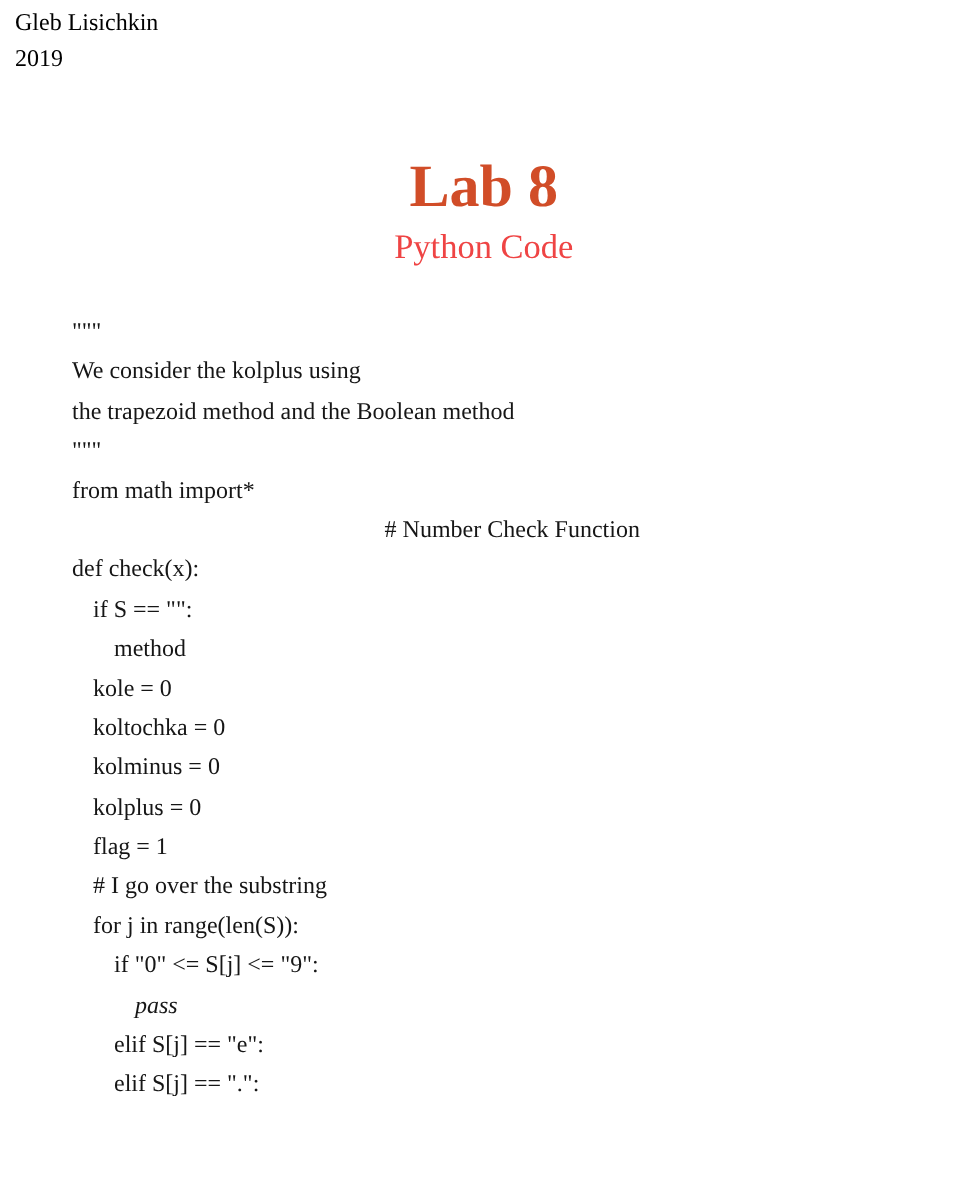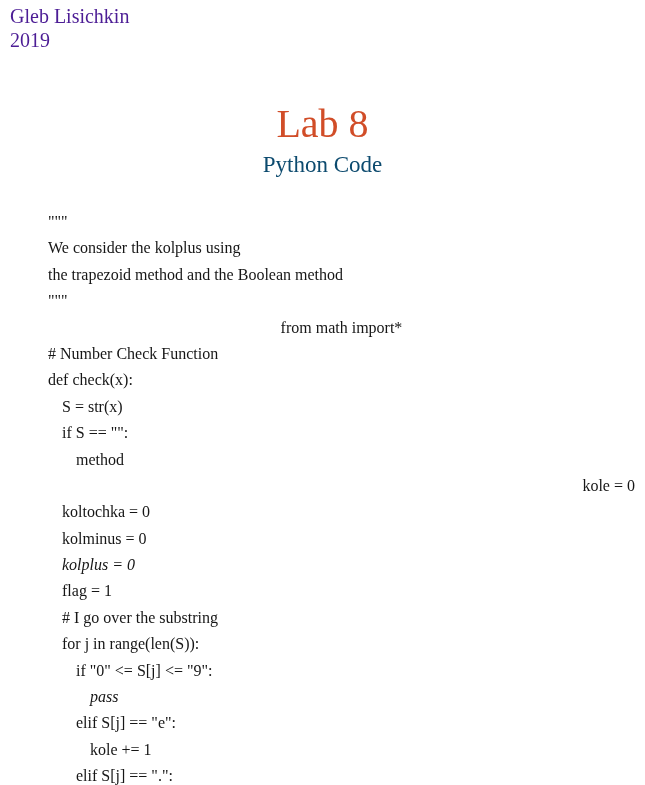--- a/index.html
+++ b/index.html
@@ -13,35 +13,35 @@
     height: 785px;
     background: #ffffff;
     overflow: hidden;
     font-family: "Liberation Serif", "DejaVu Serif", serif;
     color: #1b1b1b;
   }
   .doc-header {
     position: absolute;
     left: 10px;
     top: 4px;
-    font-size: 20px;
+    font-size: 16px;
     line-height: 24px;
-    color: #4c1d95;
+    color: #000000;
   }
   .title-block {
     position: absolute;
     left: 0;
     top: 100px;
     width: 100%;
     text-align: center;
   }
   .doc-title {
     font-size: 40px;
     line-height: 48px;
-    font-weight: 400;
+    font-weight: 700;
     margin: 0;
   }
   .doc-subtitle {
     font-size: 23px;
     line-height: 30px;
     font-weight: 400;
     margin: 2px 0 0 0;
   }
   .code-block {
     position: absolute;
@@ -62,41 +62,39 @@
 
 <div class="page">
 
   <div class="doc-header">
     <div>Gleb Lisichkin</div>
     <div>2019</div>
   </div>
 
   <div class="title-block">
     <h1 class="doc-title" style="color: rgb(209, 77, 40);">Lab 8</h1>
-    <h2 class="doc-subtitle" style="color: #0c4a6e;">Python Code</h2>
+    <h2 class="doc-subtitle" style="color: #ef4444;">Python Code</h2>
   </div>
 
   <div class="code-block">
       <div class="code-line" style="padding-left: 0px;">"""</div>
       <div class="code-line" style="padding-left: 0px;">We consider the kolplus using</div>
       <div class="code-line" style="padding-left: 0px;">the trapezoid method and the Boolean method</div>
       <div class="code-line" style="padding-left: 0px;">"""</div>
-      <div class="code-line" style="padding-left: 0px; text-align: center;">from math import*</div>
-      <div class="code-line" style="padding-left: 0px;"># Number Check Function</div>
+      <div class="code-line" style="padding-left: 0px;">from math import*</div>
+      <div class="code-line" style="padding-left: 0px; text-align: center;"># Number Check Function</div>
       <div class="code-line" style="padding-left: 0px;">def check(x):</div>
-      <div class="code-line" style="padding-left: 14px;">S = str(x)</div>
       <div class="code-line" style="padding-left: 14px;">if S == "":</div>
       <div class="code-line" style="padding-left: 28px;">method</div>
-      <div class="code-line" style="padding-left: 14px; text-align: right;">kole = 0</div>
+      <div class="code-line" style="padding-left: 14px;">kole = 0</div>
       <div class="code-line" style="padding-left: 14px;">koltochka = 0</div>
       <div class="code-line" style="padding-left: 14px;">kolminus = 0</div>
-      <div class="code-line" style="padding-left: 14px; font-style: italic;">kolplus = 0</div>
+      <div class="code-line" style="padding-left: 14px;">kolplus = 0</div>
       <div class="code-line" style="padding-left: 14px;">flag = 1</div>
       <div class="code-line" style="padding-left: 14px;"># I go over the substring</div>
       <div class="code-line" style="padding-left: 14px;">for j in range(len(S)):</div>
       <div class="code-line" style="padding-left: 28px;">if "0" &lt;= S[j] &lt;= "9":</div>
       <div class="code-line" style="padding-left: 42px; font-style: italic;">pass</div>
       <div class="code-line" style="padding-left: 28px;">elif S[j] == "e":</div>
-      <div class="code-line" style="padding-left: 42px;">kole += 1</div>
       <div class="code-line" style="padding-left: 28px;">elif S[j] == ".":</div>
     </div>
 
 </div>
 
 </body></html>

